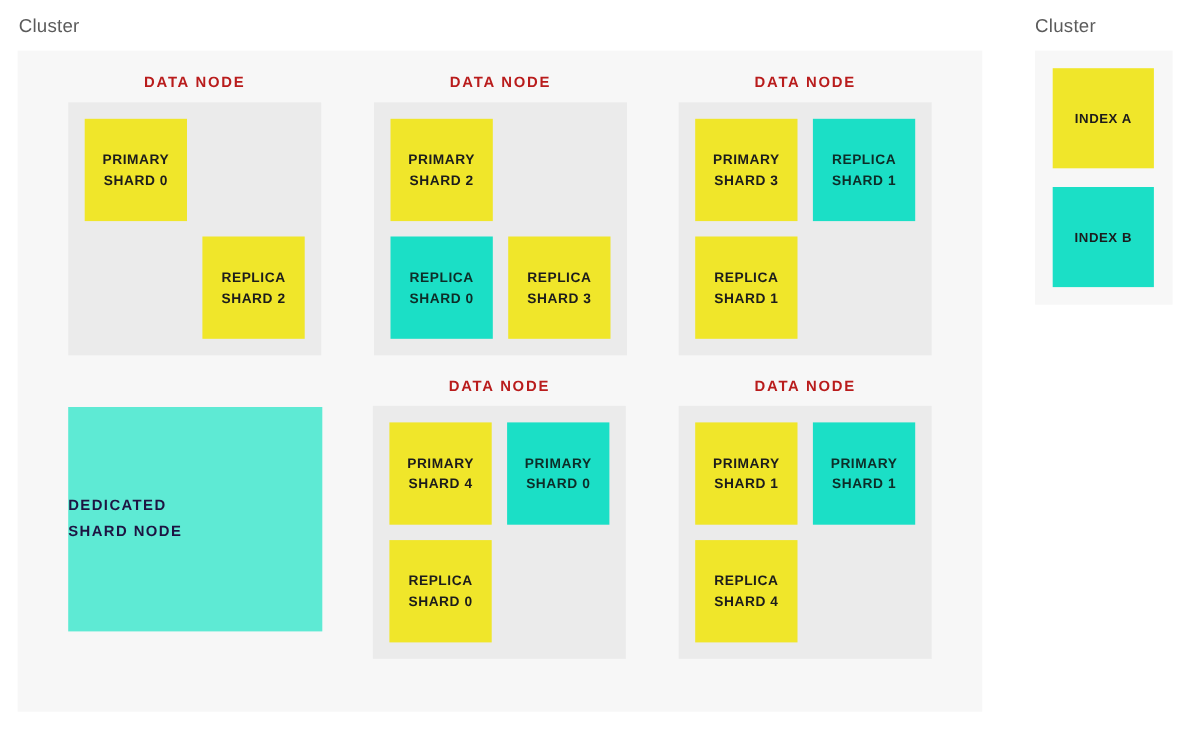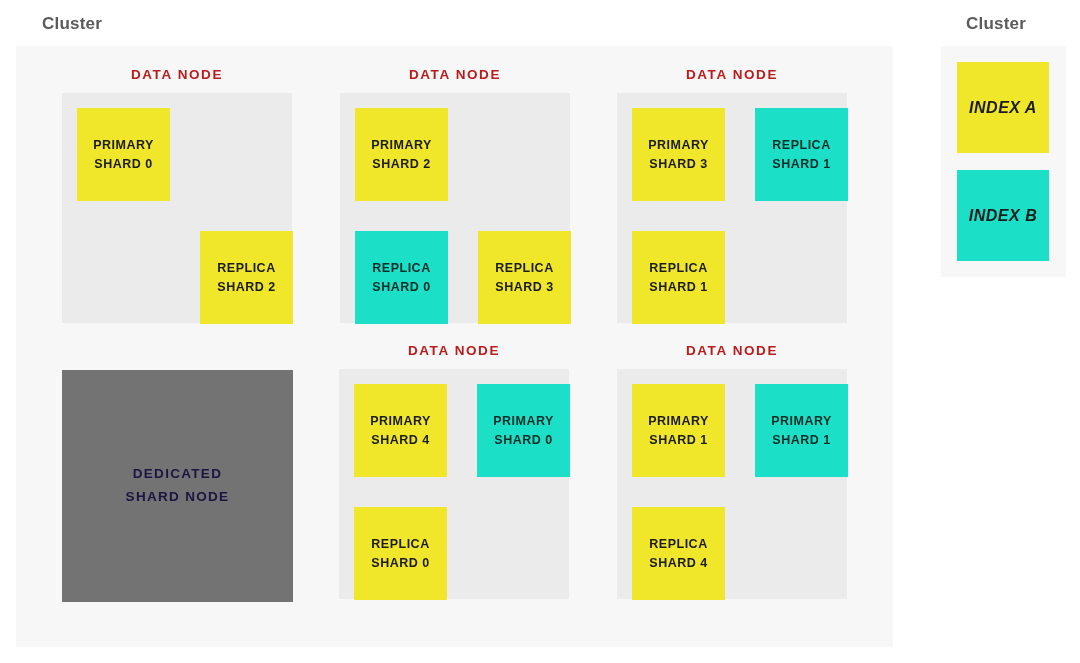--- a/index.html
+++ b/index.html
@@ -1,61 +1,61 @@
 <!DOCTYPE html>
 <html><head>
 <meta charset="utf-8">
 <style>
   * { margin:0; padding:0; box-sizing:border-box; }
   html,body { width:1080px; height:663px; background:#ffffff;
     font-family:"Liberation Sans", sans-serif; overflow:hidden; }
   .stage { position:relative; width:1080px; height:663px; }
 
-  .section-title { position:absolute; font-size:17px; font-weight:700;
-    color:#5b5b5b; letter-spacing:0.2px;margin-left:25px; }
+  .section-title { position:absolute; font-size:17px; font-weight:400;
+    color:#5b5b5b; letter-spacing:0.2px; }
   #cluster-title { left:17px; top:14px; }
   #legend-title  { left:941px; top:14px; }
 
   .main-panel { position:absolute; left:16px; top:46px; width:877px; height:601px;
     background:#f7f7f7; }
 
   .node-wrap { position:absolute; width:230px; height:230px; }
   .node-label { position:absolute; top:-26px; left:0; width:100%;
     text-align:center; font-size:13.5px; font-weight:700; letter-spacing:1.6px;
     color:#b91c1c; white-space:nowrap; }
   .node-box { width:230px; height:230px; background:#ebebeb;
     display:grid; grid-template-columns:93px 93px; grid-template-rows:93px 93px;
-    gap:30px; padding:15px; }
+    gap:14px; padding:15px; }
 
   .n1 { left:46px;  top:47px; }
   .n2 { left:324px; top:47px; }
   .n3 { left:601px; top:47px; }
   .n4 { left:323px; top:323px; }
   .n5 { left:601px; top:323px; }
 
   .shard { display:flex; flex-direction:column; align-items:center;
     justify-content:center; text-align:center; font-size:12.5px; font-weight:700;
     letter-spacing:0.5px; line-height:1.5; color:#1c1c1c; }
   .pos-tl { grid-row:1; grid-column:1; }
   .pos-tr { grid-row:1; grid-column:2; }
   .pos-bl { grid-row:2; grid-column:1; }
   .pos-br { grid-row:2; grid-column:2; }
   .fill-a { background:#f0e62a; }
   .fill-b { background:#1bdfc6; color:#0d2d28; }
 
-  .master-node { position:absolute; left:46px; top:324px; width:231px; height:232px;
-    background:#737373; color:#1d1442; display:flex; flex-direction:column;
-    align-items:center; justify-content:center; text-align:center;
+  .master-node { position:absolute; left:46px; top:324px; width:231px; height:204px;
+    background:#5eead4; color:#1d1442; display:flex; flex-direction:column;
+    align-items:flex-start; justify-content:center; text-align:center;
     font-size:13.5px; font-weight:700; letter-spacing:1.3px; line-height:1.7; }
 
   .legend-panel { position:absolute; left:941px; top:46px; width:125px; height:231px;
     background:#f7f7f7; }
   .legend-swatch { position:absolute; left:16px; width:92px; height:91px;
     display:flex; align-items:center; justify-content:center; text-align:center;
-    font-size:16px; font-weight:700; letter-spacing:0.5px; color:#1c1c1c;font-style:italic; }
+    font-size:12px; font-weight:700; letter-spacing:0.5px; color:#1c1c1c; }
   .legend-a { top:16px; }
   .legend-b { top:124px; }
 </style>
 </head>
 <body>
 
 <div class="stage">
 
   <div class="section-title" id="cluster-title">Cluster</div>
   <div class="section-title" id="legend-title">Cluster</div>

